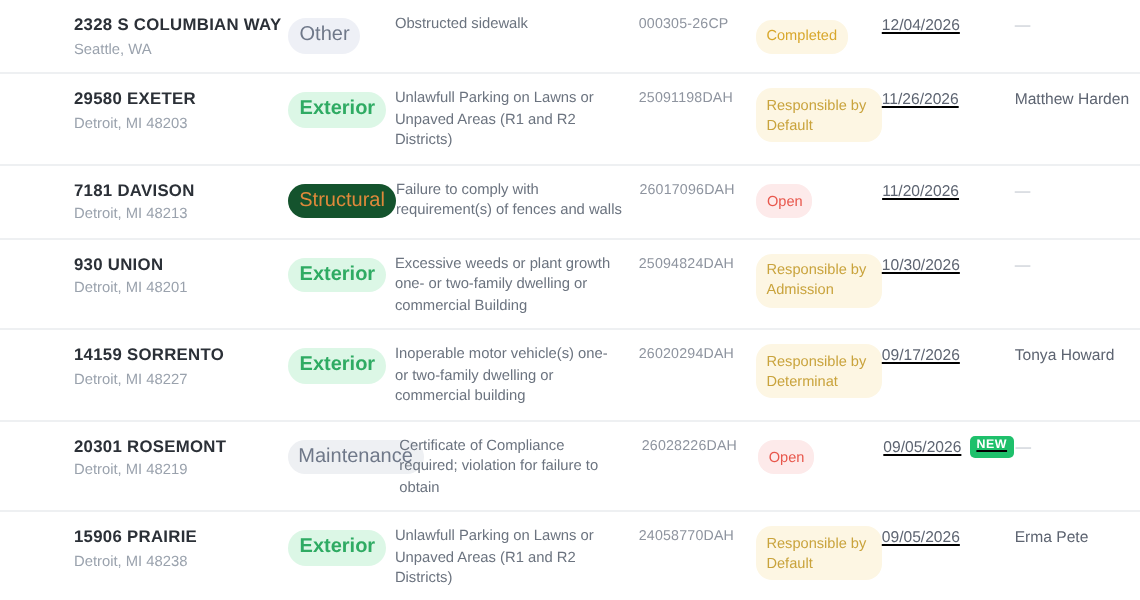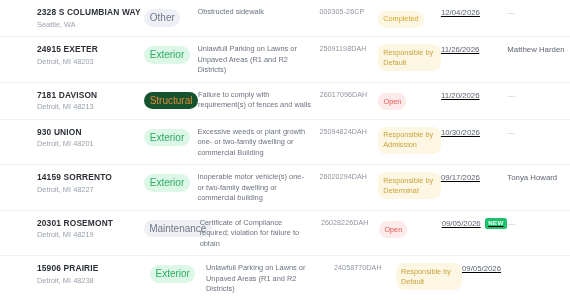--- a/index.html
+++ b/index.html
@@ -66,20 +66,21 @@
     border-radius: 9px;
     white-space: nowrap;
   }
   .pill-other {
     background: #eef0f6;
     color: #6f7889;
   }
   .pill-exterior {
     background: #dcf7e6;
     color: #2fab63;
+    font-weight: bold;
   }
   .pill-structural {
     background: #14532d;
     color: #e0893b;
   }
   .pill-maintenance {
     background: #eef0f3;
     color: #6f7889;
   }
 
@@ -168,21 +169,21 @@
         <div class="date-wrap">
           <span class="date">12/04/2026</span>
         </div>
       </div>
       <div class="c-name">
         <div class="name dash">—</div>
       </div>
     </div>
     <div class="row">
       <div class="c-address">
-        <div class="addr-street">24915 EXETER</div>
+        <div class="addr-street">29580 EXETER</div>
         <div class="addr-city">Detroit, MI 48203</div>
       </div>
       <div class="c-category"><span class="pill pill-exterior">Exterior</span></div>
       <div class="c-desc">
         <div class="desc">Unlawfull Parking on Lawns or Unpaved Areas (R1 and R2 Districts)</div>
       </div>
       <div class="c-ticket">
         <div class="ticket">25091198DAH</div>
       </div>
       <div class="c-status"><span class="status st-responsible">Responsible by Default</span></div>
@@ -295,15 +296,18 @@
       </div>
       <div class="c-ticket">
         <div class="ticket">24058770DAH</div>
       </div>
       <div class="c-status"><span class="status st-responsible">Responsible by Default</span></div>
       <div class="c-date">
         <div class="date-wrap">
           <span class="date">09/05/2026</span>
         </div>
       </div>
+      <div class="c-name">
+        <div class="name">Erma Pete</div>
+      </div>
     </div>
     <div class="row"></div>
   </div>
 
 </body></html>

